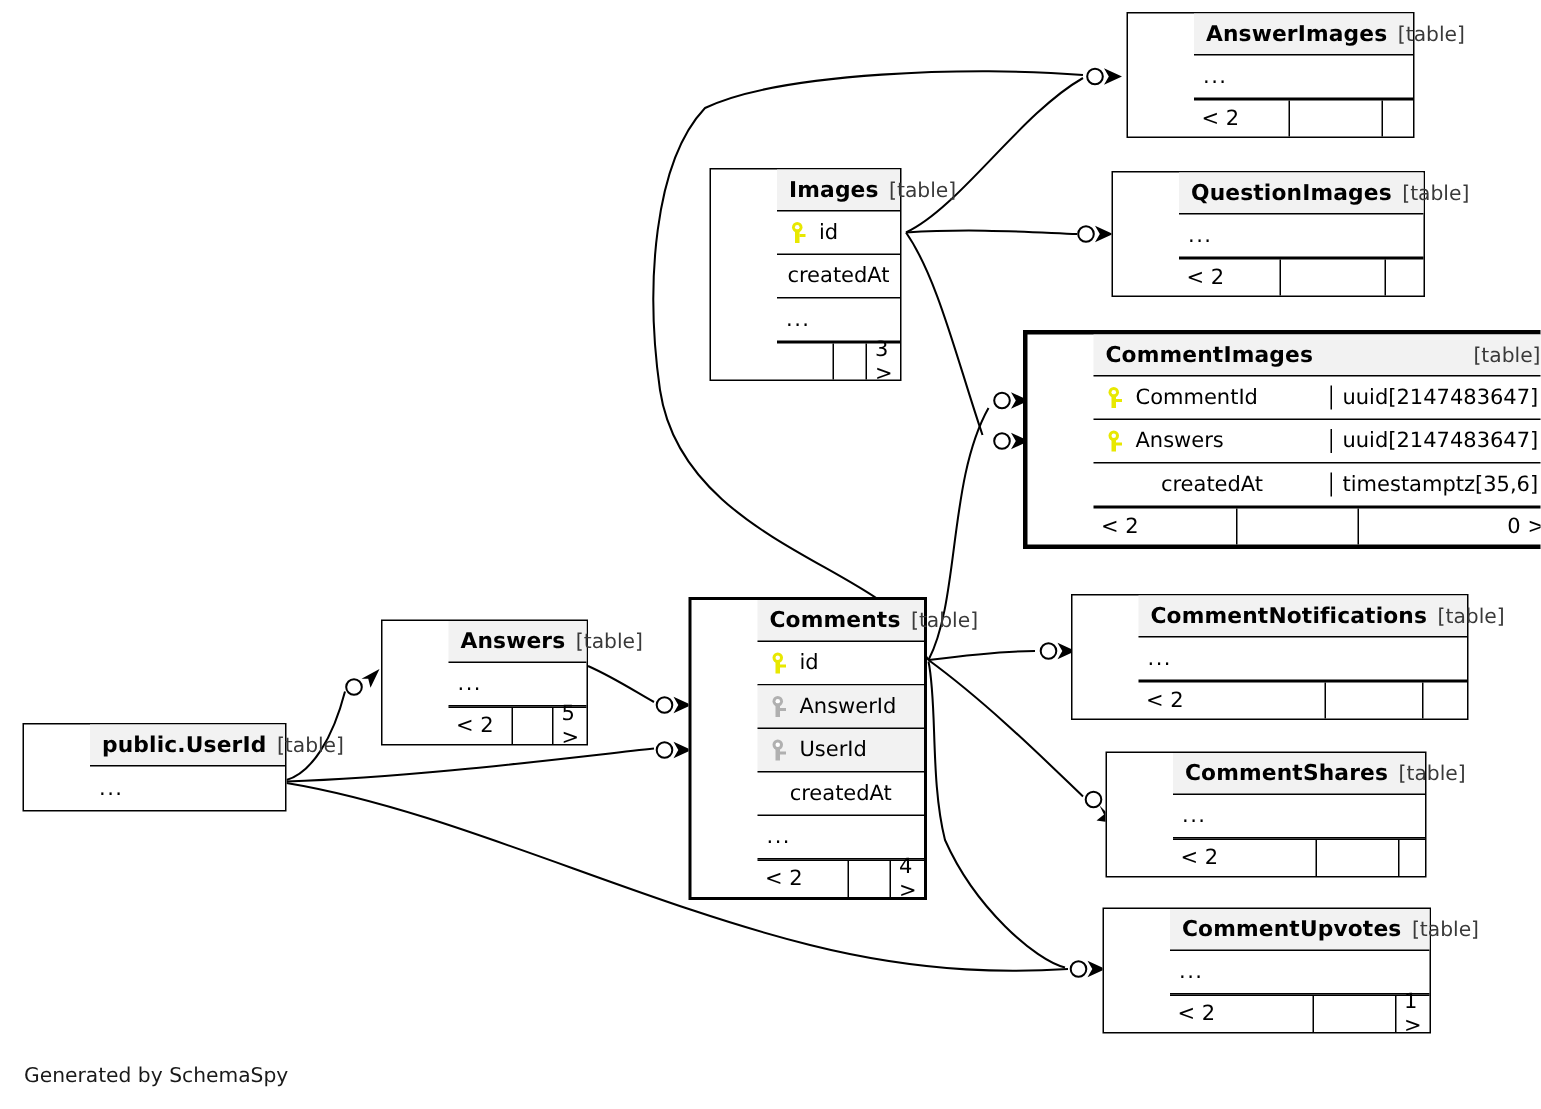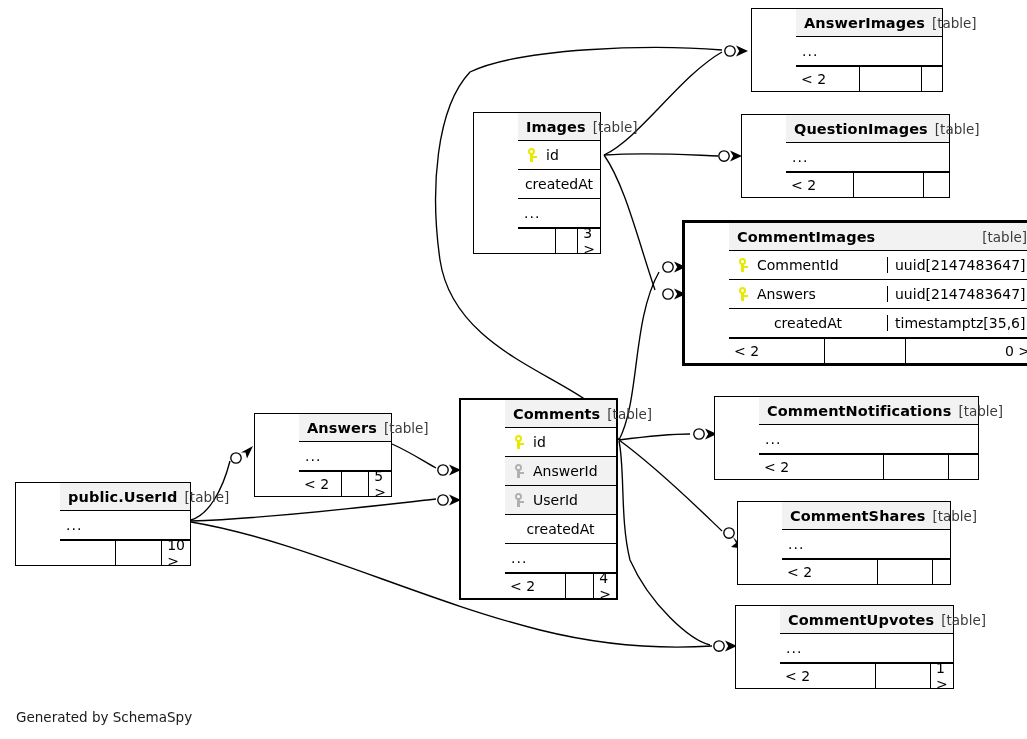--- a/index.html
+++ b/index.html
@@ -379,22 +379,17 @@
   </div>
 
   <div class="tbl" style="left:15px;top:482px;width:176px;">
     <div class="thead">
       <span class="tname">public.UserId</span>
       <span class="ttag">[table]</span>
     </div>
     <div class="trow">
       <span class="ellipsis">...</span>
     </div>
-    <div class="tfoot">
-      <div class="fc l" style="width:61px"></div>
-      <div class="fc l" style="width:51px"></div>
-      <div class="fc r" style="flex:1">10 &gt;</div>
-    </div>
   </div>
 
   <div class="credit">Generated by SchemaSpy</div>
 
 </div>
 
 </body></html>

